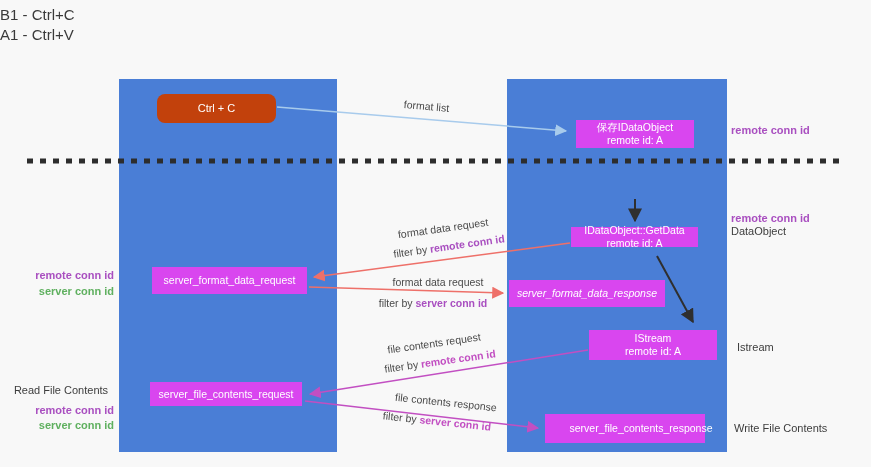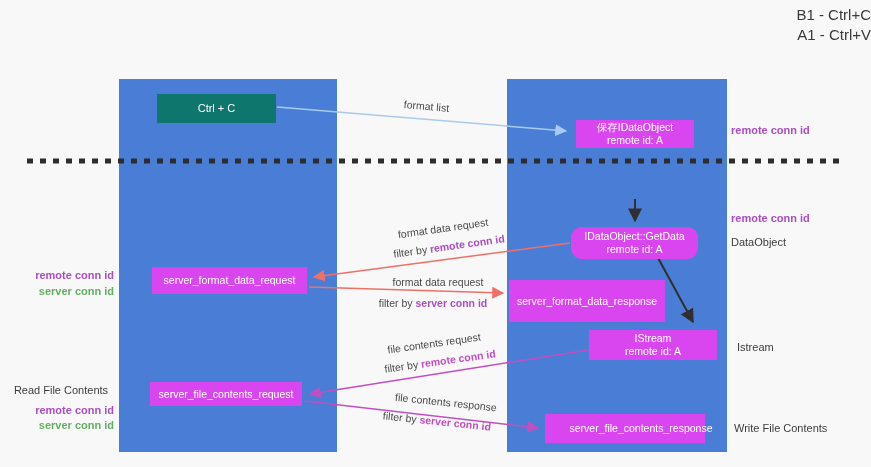--- a/index.html
+++ b/index.html
@@ -2,33 +2,33 @@
 <html><head>
 <meta charset="utf-8">
 <style>
   html,body { margin:0; padding:0; background:#f8f8f8; }
   .stage {
     position:relative; width:871px; height:467px; background:#f8f8f8;
     font-family:"Liberation Sans", sans-serif; overflow:hidden;
   }
   .abs { position:absolute; }
   .title {
-    left:0; top:5px; width:100%; text-align:right;
+    left:0; top:5px; width:100%; text-align:left;
     font-size:15px; line-height:20px; color:#3a3a3a;
   }
   .lane { background:#4a7ed6; }
   .lane-header {
     text-align:center; font-size:18px; line-height:14px; color:#4a4a4a;margin-top:40px;
   }
   .node {
     display:flex; flex-direction:column; align-items:center; justify-content:center;
     color:#ffffff; font-size:11px; line-height:13px; text-align:center;
     box-sizing:border-box;
   }
-  .green  { background:#0f766e; }
+  .green  { background:#c2410c;border-radius:8px; }
   .orange { background:#d946ef; font-size:10.5px; }
   .side-label { font-size:11px; line-height:15px; white-space:nowrap; }
   .dark   { color:#3d3d3d; }
   .purple { color:#a94fc0; font-weight:bold; }
   .magenta{ color:#c24fc2; font-weight:bold; }
   .greenlbl { color:#5fb05f; font-weight:bold; }
   .left-col { text-align:right; }
   .alabel {
     font-size:10.5px; color:#4a4a4a; text-align:center; white-space:nowrap;
   }
@@ -91,49 +91,49 @@
   <div class="abs node green" style="left:157px; top:94px; width:119px; height:29px;">
     <span>Ctrl + C</span>
   </div>
 
   <div class="abs node orange" style="left:576px; top:120px; width:118px; height:28px;">
     <span>保存IDataObject</span>
     <span>remote id: A</span>
   </div>
 
 
-  <div class="abs node orange" style="left:571px; top:227px; width:127px; height:32px;border-radius:11px;">
+  <div class="abs node orange" style="left:571px; top:227px; width:127px; height:20px;">
     <span>IDataObject::GetData</span>
     <span>remote id: A</span>
   </div>
 
   <div class="abs node orange" style="left:152px; top:267px; width:155px; height:27px;">
     <span>server_format_data_request</span>
   </div>
 
-  <div class="abs node orange" style="left:509px; top:280px; width:156px; height:42px;">
+  <div class="abs node orange" style="left:509px; top:280px; width:156px; height:27px;font-style:italic;">
     <span>server_format_data_response</span>
   </div>
 
   <div class="abs node orange" style="left:589px; top:330px; width:128px; height:30px;">
     <span>IStream</span>
     <span>remote id: A</span>
   </div>
 
   <div class="abs node orange" style="left:150px; top:382px; width:152px; height:24px;">
     <span>server_file_contents_request</span>
   </div>
 
   <div class="abs node orange" style="left:545px; top:414px; width:160px; height:29px;padding-left:32px;">
     <span>server_file_contents_response</span>
   </div>
 
   <div class="abs side-label purple" style="left:731px; top:123px;">remote conn id</div>
   <div class="abs side-label purple" style="left:731px; top:211px;">remote conn id</div>
-  <div class="abs side-label dark" style="left:731px; top:235px;">DataObject</div>
+  <div class="abs side-label dark" style="left:731px; top:224px;">DataObject</div>
   <div class="abs side-label dark" style="left:737px; top:340px;">Istream</div>
   <div class="abs side-label dark" style="left:734px; top:421px;">Write File Contents</div>
 
   <div class="abs side-label purple left-col" style="left:8px; top:268px; width:106px;">remote conn id</div>
   <div class="abs side-label greenlbl left-col" style="left:8px; top:284px; width:106px;">server conn id</div>
   <div class="abs side-label dark left-col" style="left:8px; top:383px; width:106px;text-align:center;">Read File Contents</div>
   <div class="abs side-label purple left-col" style="left:8px; top:403px; width:106px;">remote conn id</div>
   <div class="abs side-label greenlbl left-col" style="left:8px; top:418px; width:106px;">server conn id</div>
 
   <div class="abs alabel" style="left:384px; top:100px; width:85px; transform:rotate(5deg);">format list</div>

